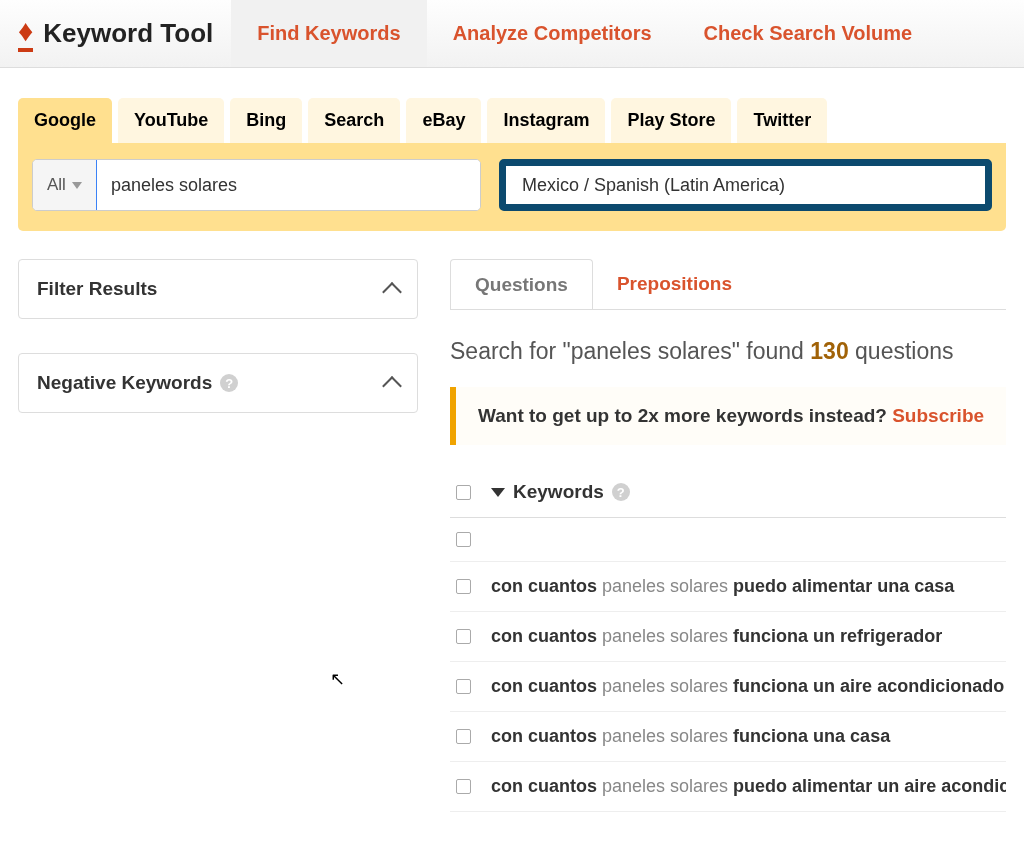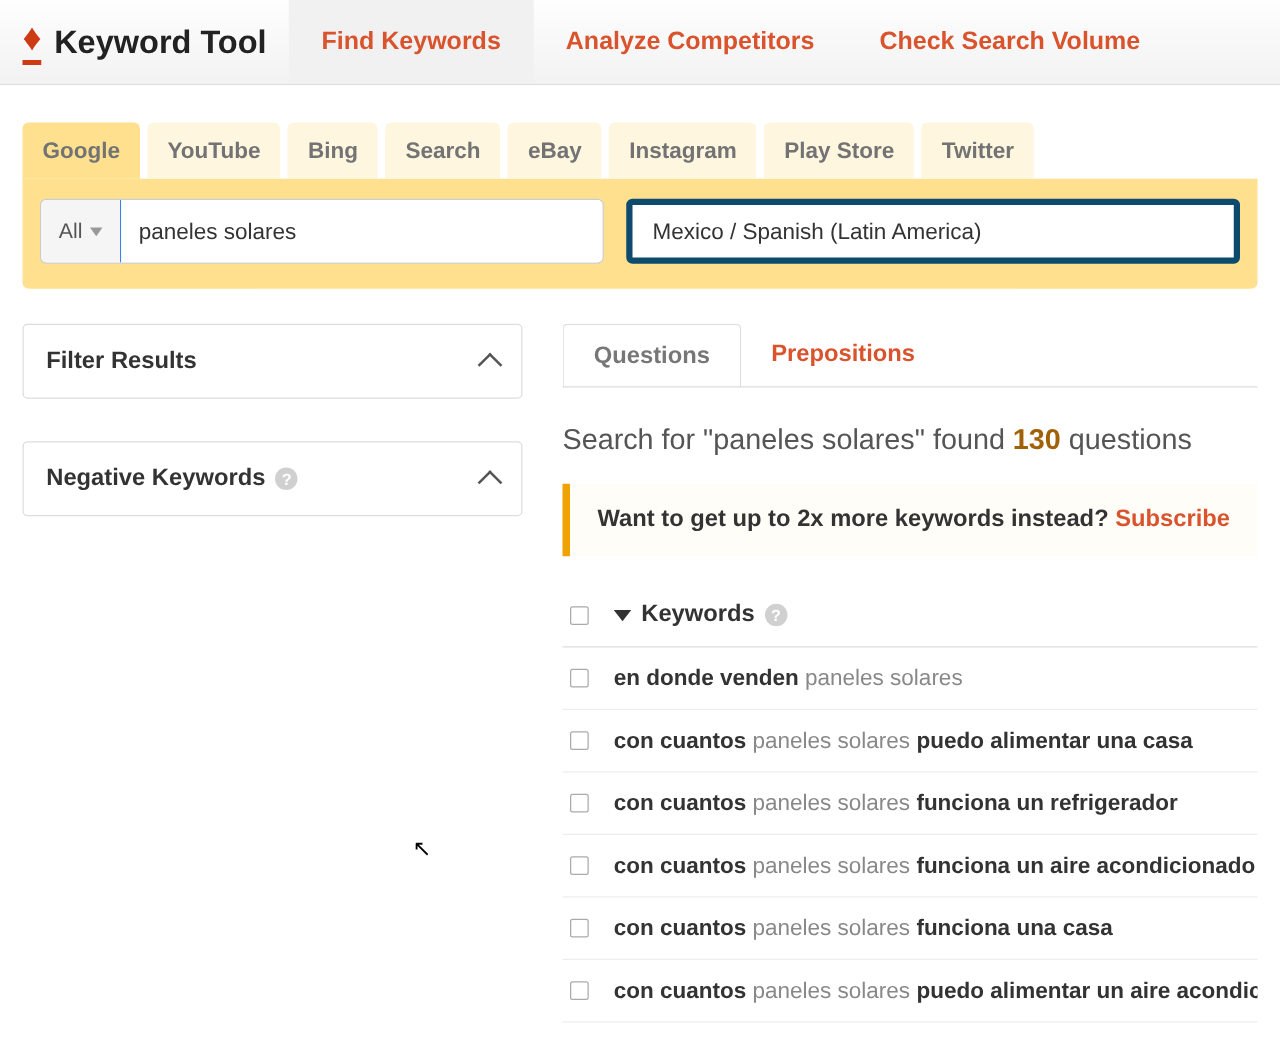--- a/index.html
+++ b/index.html
@@ -60,21 +60,21 @@
     padding: 30px 18px 0 18px;
   }
   .engine-tabs {
     display: flex;
     gap: 6px;
   }
   .engine-tab {
     padding: 12px 16px;
     font-size: 18px;
     font-weight: 700;
-    color: #737373;
+    color: #000000;
     background: #fff6e0;
     border-radius: 5px 5px 0 0;
     cursor: pointer;
   }
   .engine-tab.active {
     background: #ffe08f;
   }
   .search-row {
     display: flex;
     gap: 18px;
@@ -115,21 +115,21 @@
     outline: none;
     font-size: 18px;
     padding: 0 14px;
     color: #333;
   }
   .region-box {
     flex: 1;
     display: flex;
     align-items: center;
     background: #fff;
-    border: 5px solid #0c4a6e;
+    border: 7px solid #0c4a6e;
     border-radius: 5px;
     height: 52px;
     padding: 0 16px;
     font-size: 18px;
     color: #333;
     min-width: 0;
     white-space: nowrap;
     overflow: hidden;
   }
 
@@ -358,21 +358,20 @@
         <span class="chk"></span>
         <span class="th-label">
           <span class="sort-caret"></span>
           <span>Keywords</span>
           <span class="help-circle">?</span>
         </span>
       </div>
       <div id="rows">
           <div class="row">
             <span class="chk"></span>
-            <span><span class="prefix">en donde venden </span><span class="query">paneles solares</span></span>
           </div>
           <div class="row">
             <span class="chk"></span>
             <span><span class="prefix">con cuantos </span><span class="query">paneles solares</span><span class="suffix"> puedo alimentar una casa</span></span>
           </div>
           <div class="row">
             <span class="chk"></span>
             <span><span class="prefix">con cuantos </span><span class="query">paneles solares</span><span class="suffix"> funciona un refrigerador</span></span>
           </div>
           <div class="row">

